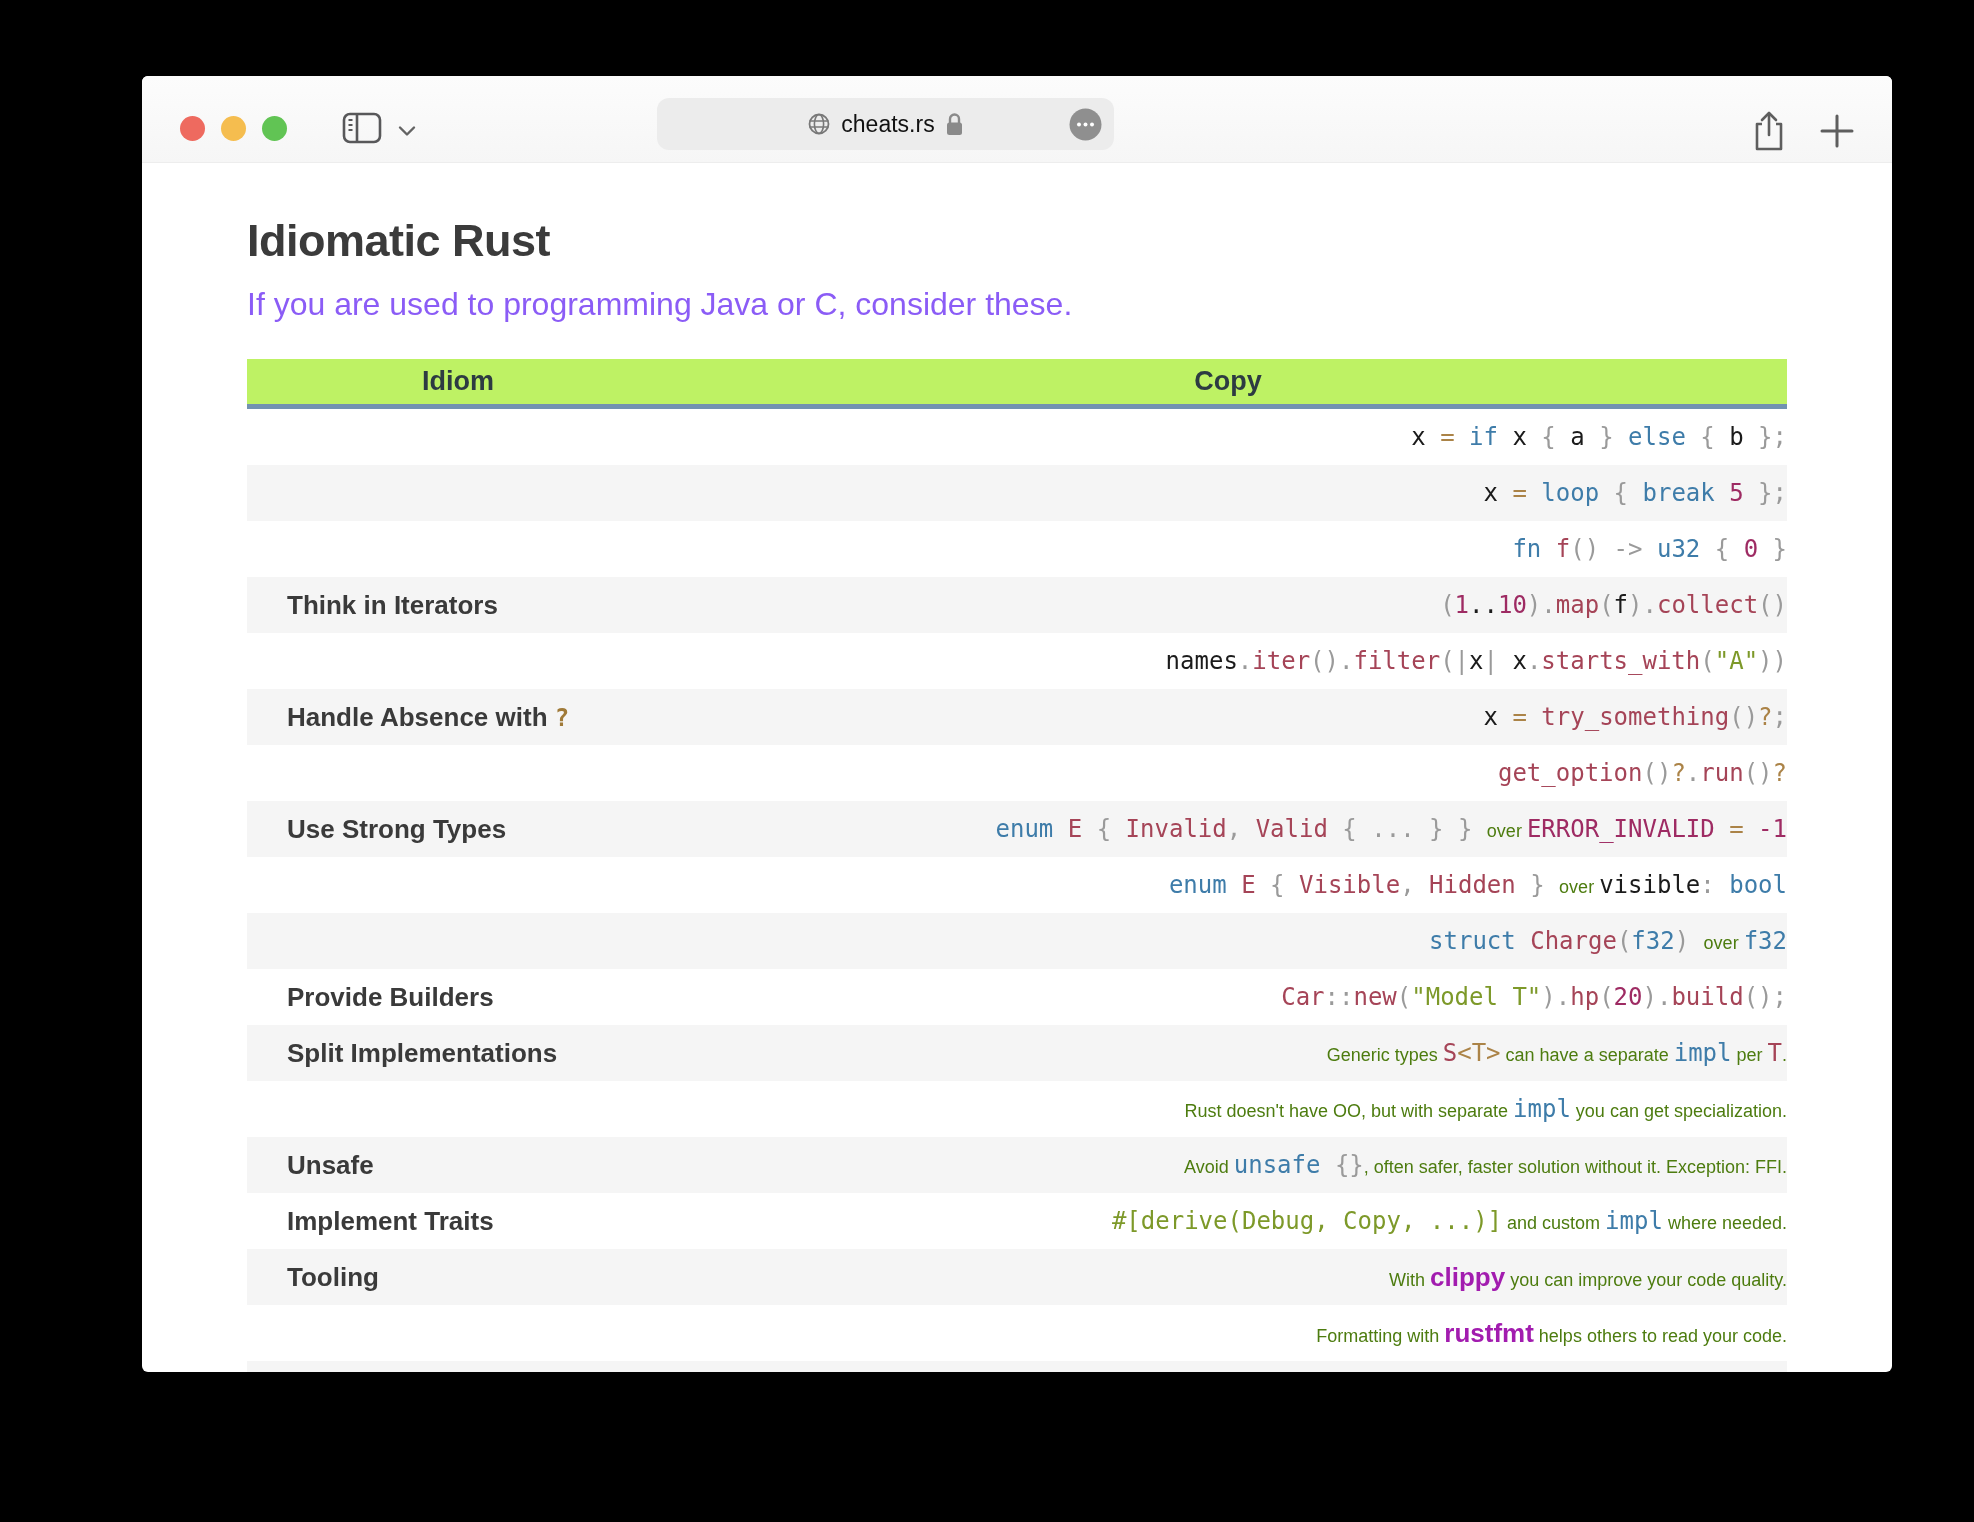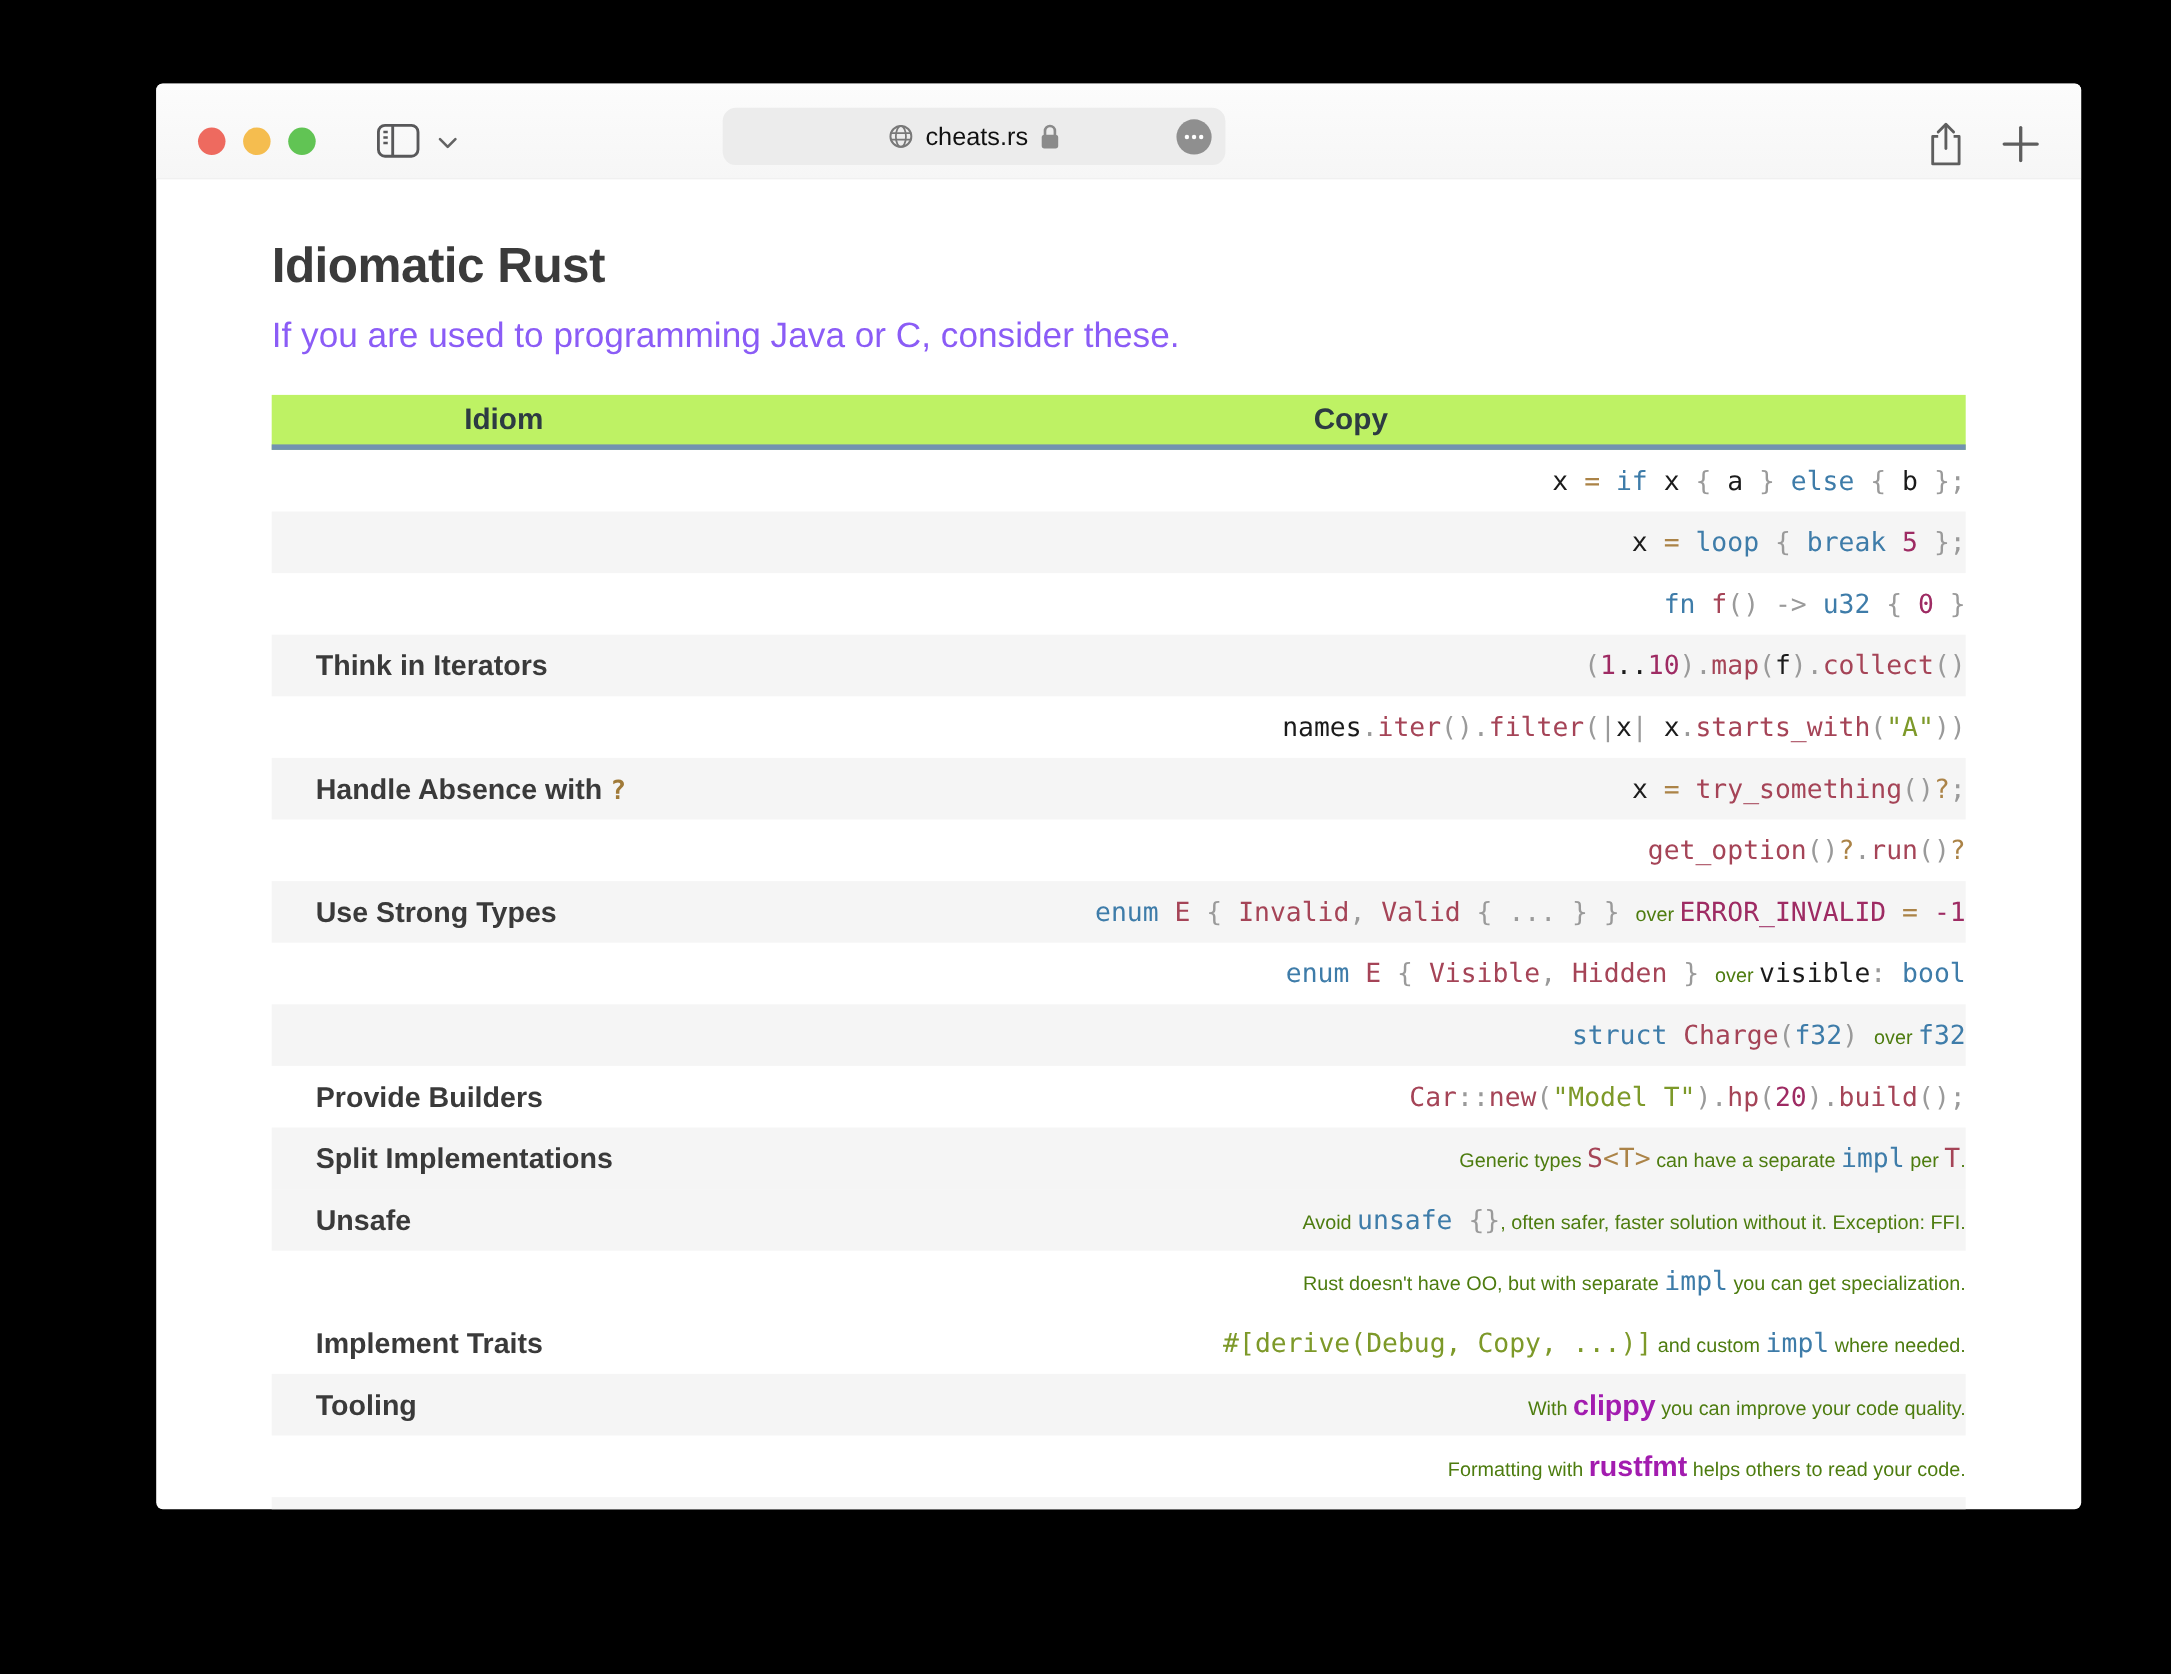--- a/index.html
+++ b/index.html
@@ -165,29 +165,29 @@
             <div class="cell-code"><span class="mono c-kw">struct </span><span class="mono c-id">Charge</span><span class="mono c-pn">(</span><span class="mono c-kw">f32</span><span class="mono c-pn">) </span><span class="c-txt">over </span><span class="mono c-kw">f32</span></div>
           </div>
           <div class="row">
             <div class="cell-idiom"><span class="c-lbl">Provide Builders</span></div>
             <div class="cell-code"><span class="mono c-id">Car</span><span class="mono c-pn">::</span><span class="mono c-id">new</span><span class="mono c-pn">(</span><span class="mono c-str">"Model T"</span><span class="mono c-pn">)</span><span class="mono c-pn">.</span><span class="mono c-id">hp</span><span class="mono c-pn">(</span><span class="mono c-num">20</span><span class="mono c-pn">)</span><span class="mono c-pn">.</span><span class="mono c-id">build</span><span class="mono c-pn">();</span></div>
           </div>
           <div class="row shade">
             <div class="cell-idiom"><span class="c-lbl">Split Implementations</span></div>
             <div class="cell-code"><span class="c-txt">Generic types </span><span class="mono c-id">S</span><span class="mono c-op">&lt;T&gt;</span><span class="c-txt"> can have a separate </span><span class="mono c-kw">impl</span><span class="c-txt"> per </span><span class="mono c-id">T</span><span class="c-txt">.</span></div>
           </div>
+          <div class="row">
+            <div class="cell-idiom"></div>
+            <div class="cell-code"><span class="c-txt">Rust doesn't have OO, but with separate </span><span class="mono c-kw">impl</span><span class="c-txt"> you can get specialization.</span></div>
+          </div>
           <div class="row shade">
             <div class="cell-idiom"><span class="c-lbl">Unsafe</span></div>
             <div class="cell-code"><span class="c-txt">Avoid </span><span class="mono c-kw">unsafe </span><span class="mono c-pn">{}</span><span class="c-txt">, often safer, faster solution without it. Exception: FFI.</span></div>
           </div>
           <div class="row">
-            <div class="cell-idiom"></div>
-            <div class="cell-code"><span class="c-txt">Rust doesn't have OO, but with separate </span><span class="mono c-kw">impl</span><span class="c-txt"> you can get specialization.</span></div>
-          </div>
-          <div class="row">
             <div class="cell-idiom"><span class="c-lbl">Implement Traits</span></div>
             <div class="cell-code"><span class="mono c-attr">#[derive(Debug, Copy, ...)]</span><span class="c-txt"> and custom </span><span class="mono c-kw">impl</span><span class="c-txt"> where needed.</span></div>
           </div>
           <div class="row shade">
             <div class="cell-idiom"><span class="c-lbl">Tooling</span></div>
             <div class="cell-code"><span class="c-txt">With </span><a class="c-lnk">clippy</a><span class="c-txt"> you can improve your code quality.</span></div>
           </div>
           <div class="row">
             <div class="cell-idiom"></div>
             <div class="cell-code"><span class="c-txt">Formatting with </span><a class="c-lnk">rustfmt</a><span class="c-txt"> helps others to read your code.</span></div>

